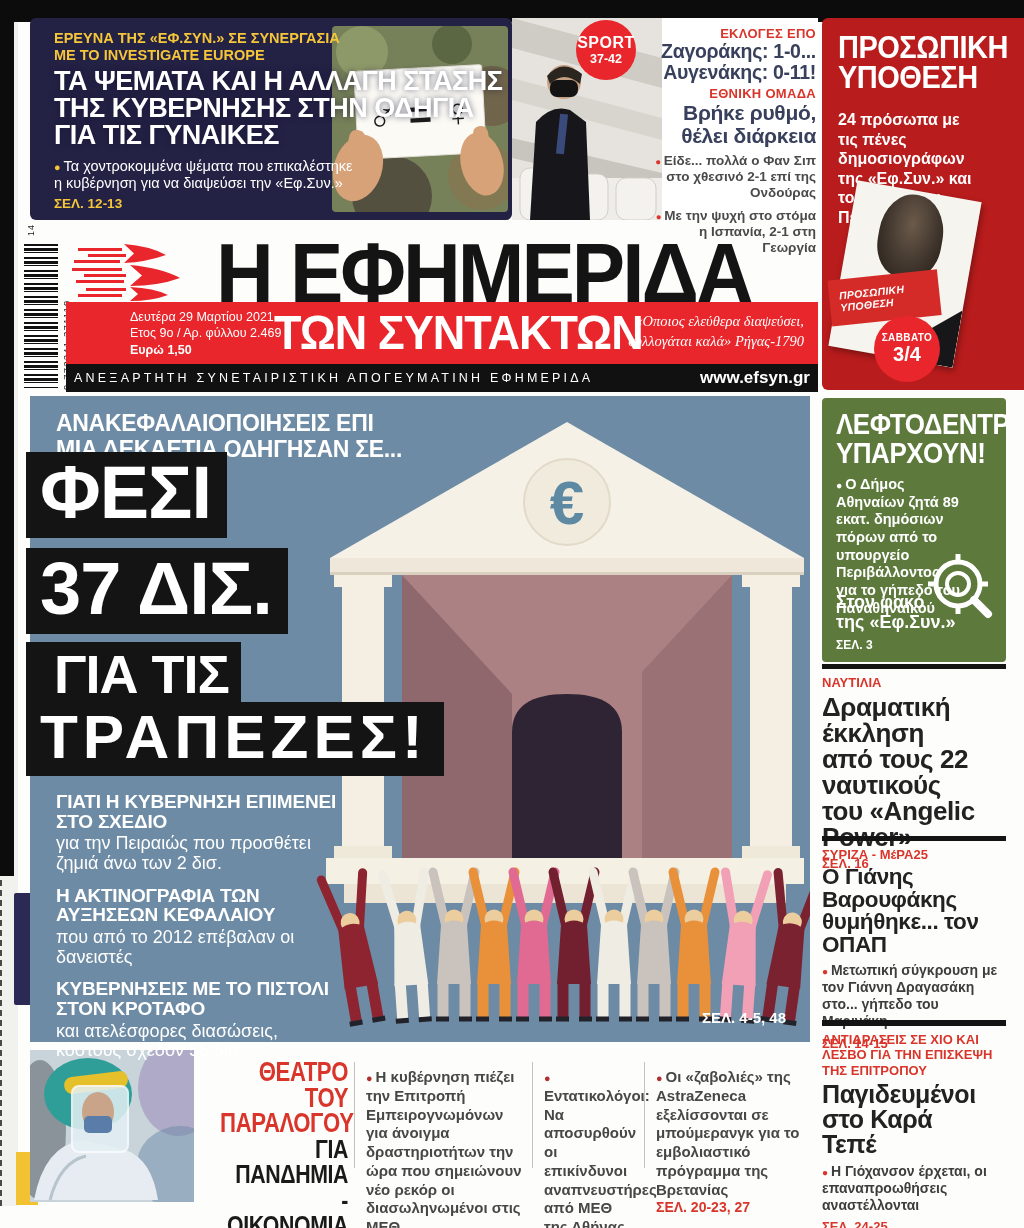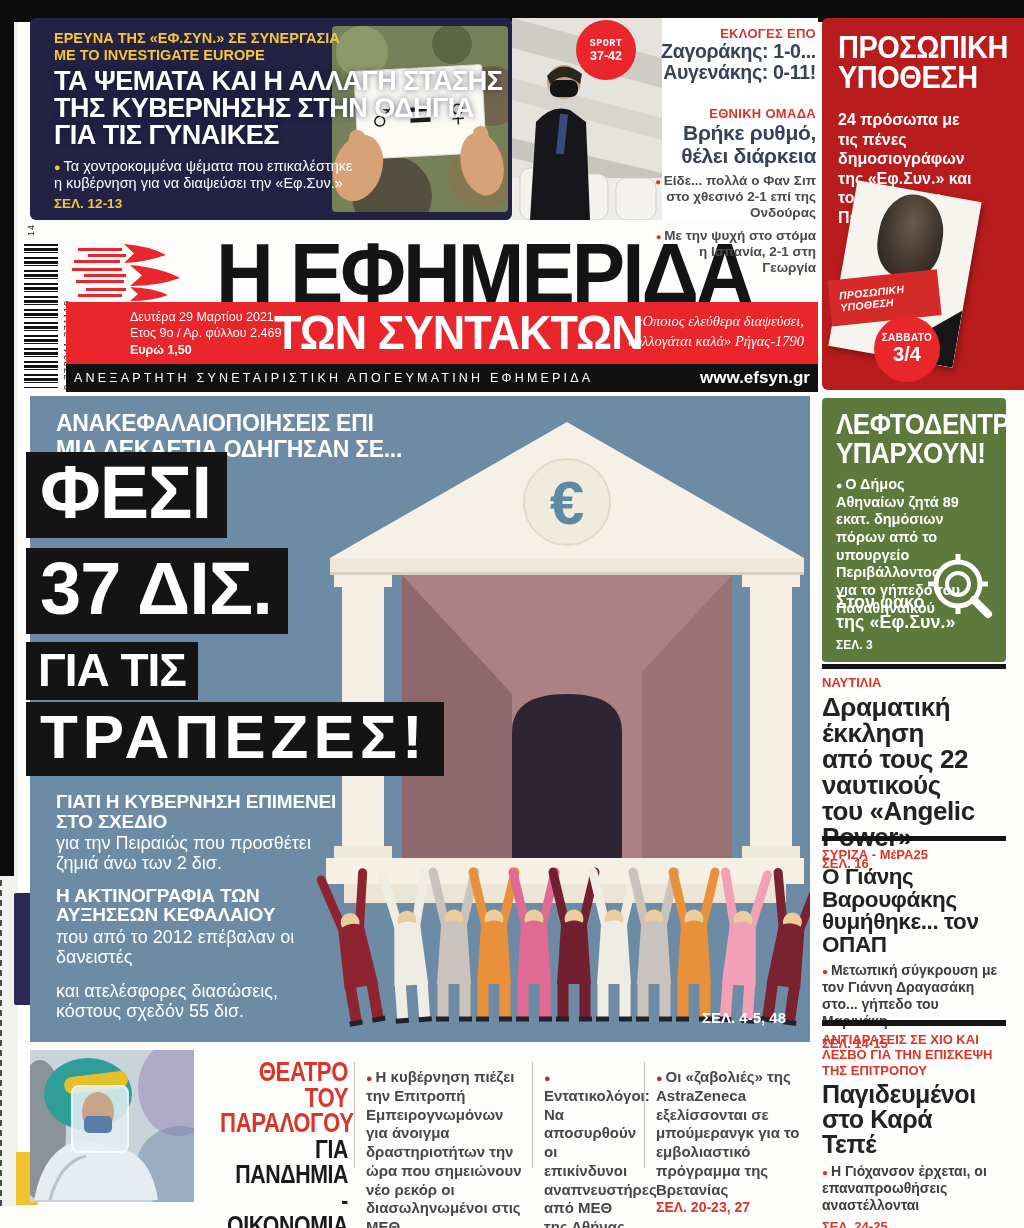--- a/index.html
+++ b/index.html
@@ -22,21 +22,21 @@
             letter-spacing:-.5px;text-shadow:0 0 6px rgba(20,20,50,.6);}
   .tlb-bullet{left:24px;top:140px;width:310px;font-size:14.5px;line-height:1.2;z-index:3;}
   .tlb-bullet::before{content:"● ";color:#f6c63a;font-size:.75em;}
   .tlb-page{left:24px;top:178px;color:#f6c63a;font-weight:bold;font-size:13.5px;z-index:3;}
 
   
   .tms{left:512px;top:18px;width:306px;height:202px;background:#fff;}
   .tms-photo{left:0;top:0;width:150px;height:202px;overflow:hidden;}
   .sport-badge{left:64px;top:2px;width:60px;height:60px;background:#e8262b;border-radius:50%;z-index:4;
                display:flex;flex-direction:column;align-items:center;justify-content:center;color:#fff;font-weight:bold;}
-  .sport-badge .l1{font-size:10px;letter-spacing:.5px;font-family:Liberation Mono, monospace;}
+  .sport-badge .l1{font-size:16px;letter-spacing:.5px;}
   .sport-badge .l2{font-size:12.5px;}
   .tms-col{right:2px;top:8px;width:166px;text-align:right;z-index:3;}
   .kick-red{color:#d9352b;font-weight:bold;font-size:13px;letter-spacing:.3px;}
   .tms-h{color:#39405c;font-weight:bold;font-size:19.5px;line-height:1.1;letter-spacing:-.3px;}
   .tms-b{color:#4a4a4a;font-size:13.5px;line-height:1.2;margin-top:6px;font-weight:bold;}
   .tms-b::before{content:"● ";color:#d9352b;font-size:.72em;}
 
   
   .trb{left:822px;top:18px;width:184px;height:372px;background:#b91c1c;border-radius:6px;color:#fff;overflow:hidden;padding-left:45px;}
   .trb-head{left:16px;top:14px;width:150px;font-weight:bold;font-size:29px;line-height:.98;letter-spacing:-.5px;
@@ -76,21 +76,21 @@
   .bb-site{font-size:17px;font-weight:bold;}
 
   
   .lead{left:30px;top:396px;width:780px;height:646px;background:#6d8ba4;}
   .lead svg{position:absolute;left:0;top:0;}
   .lead-kicker{left:26px;top:14px;color:#fff;font-weight:bold;font-size:23px;line-height:1.15;z-index:3;letter-spacing:-.3px;}
   .hblock{position:absolute;left:-4px;background:#141414;color:#fff;font-weight:bold;z-index:4;
           padding:4px 16px 8px 14px;line-height:1;white-space:nowrap;letter-spacing:-1px;}
   .hb1{top:56px;font-size:74px;}
   .hb2{top:152px;font-size:74px;}
-  .hb3{top:246px;font-size:46px;padding:5px 12px 7px 12px;}
+  .hb3{top:246px;font-size:54px;padding:5px 12px 7px 28px;}
   .hb4{top:306px;font-size:62px;letter-spacing:5px;}
   .points{left:26px;top:396px;width:292px;display:flex;flex-direction:column;gap:12px;z-index:3;color:#fff;}
   .pt-head{font-weight:bold;font-size:19px;line-height:1.03;letter-spacing:-.2px;}
   .pt-tail{font-size:18px;line-height:1.1;margin-top:3px;}
   .lead-page{right:24px;bottom:16px;color:#fff;font-weight:bold;font-size:15px;z-index:3;}
 
   
   .gbox{left:822px;top:398px;width:184px;height:264px;background:#5d7a3c;border-radius:4px;color:#fff;overflow:hidden;}
   .gb-head{left:14px;top:12px;font-weight:bold;font-size:26px;line-height:1.0;letter-spacing:-.5px;transform:scaleY(1.1);transform-origin:top left;}
   .gb-bullet{left:14px;top:78px;width:128px;font-size:14.5px;font-weight:bold;line-height:1.22;}
@@ -176,21 +176,21 @@
       </svg>
     </div>
     <div class="abs sport-badge">
       <div class="l1">SPORT</div>
       <div class="l2">37-42</div>
     </div>
     <div class="abs tms-col">
       <div class="kick-red">ΕΚΛΟΓΕΣ ΕΠΟ</div>
       <div class="tms-h">Ζαγοράκης: 1-0...</div>
       <div class="tms-h">Αυγενάκης: 0-11!</div>
-      <div class="kick-red" style="margin-top:22px">ΕΘΝΙΚΗ ΟΜΑΔΑ</div>
+      <div class="kick-red" style="margin-top:2px">ΕΘΝΙΚΗ ΟΜΑΔΑ</div>
       <div class="tms-h" style="font-size:21px">Βρήκε ρυθμό,</div>
       <div class="tms-h" style="font-size:21px">θέλει διάρκεια</div>
       <div class="tms-b">Είδε... πολλά ο Φαν Σιπ στο χθεσινό 2-1 επί της Ονδούρας</div>
       <div class="tms-b">Με την ψυχή στο στόμα η Ισπανία, 2-1 στη Γεωργία</div>
     </div>
   </div>
 
   <div class="abs trb">
     <div class="abs trb-head">
       <div>ΠΡΟΣΩΠΙΚΗ</div>
@@ -307,20 +307,21 @@
     <div class="abs points">
       <div>
         <div class="pt-head">ΓΙΑΤΙ Η ΚΥΒΕΡΝΗΣΗ ΕΠΙΜΕΝΕΙ ΣΤΟ ΣΧΕΔΙΟ</div>
         <div class="pt-tail">για την Πειραιώς που προσθέτει ζημιά άνω των 2 δισ.</div>
       </div>
       <div>
         <div class="pt-head">Η ΑΚΤΙΝΟΓΡΑΦΙΑ ΤΩΝ ΑΥΞΗΣΕΩΝ ΚΕΦΑΛΑΙΟΥ</div>
         <div class="pt-tail">που από το 2012 επέβαλαν οι δανειστές</div>
       </div>
       <div>
+        <div class="pt-head">ΚΥΒΕΡΝΗΣΕΙΣ ΜΕ ΤΟ ΠΙΣΤΟΛΙ ΣΤΟΝ ΚΡΟΤΑΦΟ</div>
         <div class="pt-tail">και ατελέσφορες διασώσεις, κόστους σχεδόν 55 δισ.</div>
       </div>
     </div>
     <div class="abs lead-page">ΣΕΛ. 4-5, 48</div>
   </div>
 
   <div class="abs gbox">
     <div class="abs gb-head">
       <div>ΛΕΦΤΟΔΕΝΤΡΑ</div>
       <div>ΥΠΑΡΧΟΥΝ!</div>

